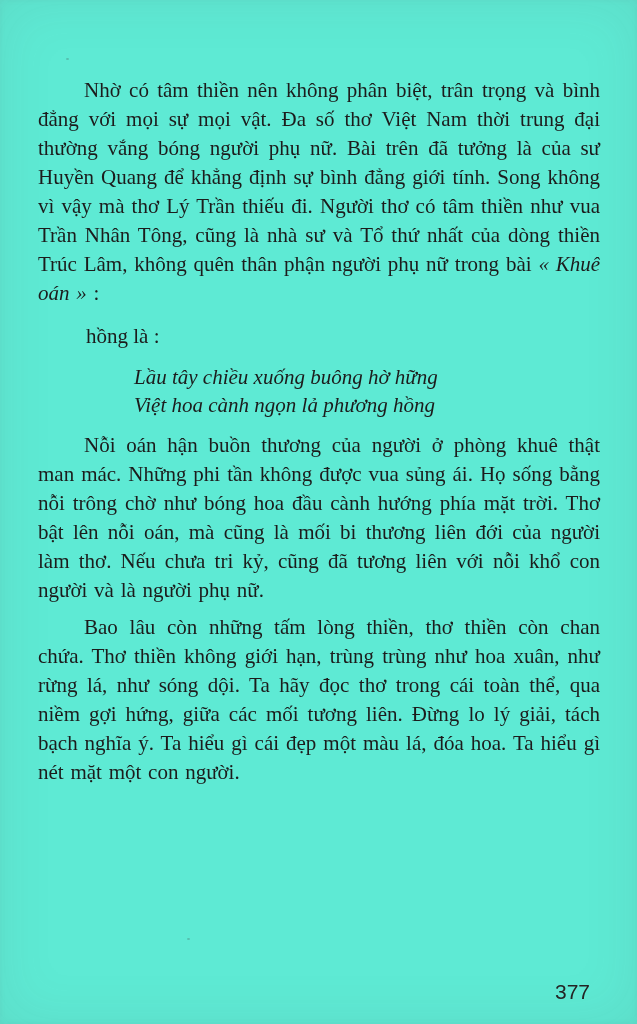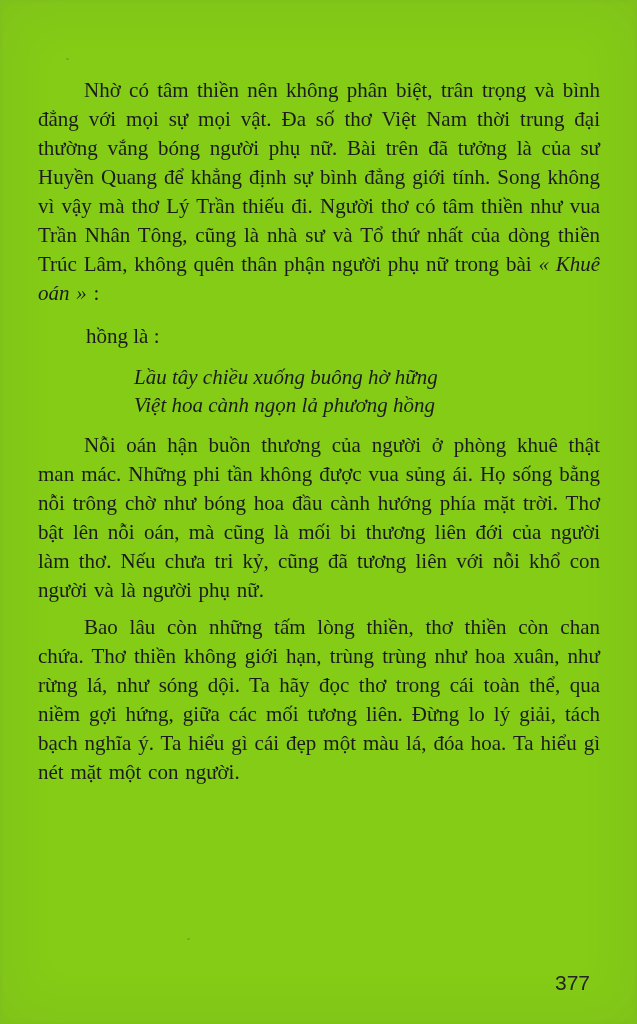--- a/index.html
+++ b/index.html
@@ -5,21 +5,21 @@
   html, body {
     margin: 0;
     padding: 0;
     background: #e8e8e6;
   }
   .scan-page {
     position: relative;
     width: 637px;
     height: 1024px;
     margin: 0 auto;
-    background: #84cc16;
+    background: #5eead4;
     box-shadow: inset 0 0 55px rgba(90, 90, 85, 0.10),
                 inset 0 0 6px rgba(120, 120, 115, 0.08);
     overflow: hidden;
     box-sizing: border-box;
     padding: 76px 37px 0 38px;
     font-family: "Liberation Serif", "DejaVu Serif", serif;
     color: #1c1c1c;
   }
   .body-para {
     font-size: 21px;
@@ -46,21 +46,21 @@
     line-height: 29px;
     margin: 14px 0 12px 48px;
     font-style: normal;
   }
   .inline-title {
     font-style: italic;
   }
   .page-number {
     position: absolute;
     right: 47px;
-    bottom: 29px;
+    bottom: 20px;
     font-family: "Liberation Sans", "DejaVu Sans", sans-serif;
     font-size: 21px;
     color: #242424;
     margin-top: 48px;
   }
   .speck {
     position: absolute;
     background: rgba(60,60,60,0.25);
     border-radius: 50%;
   }

